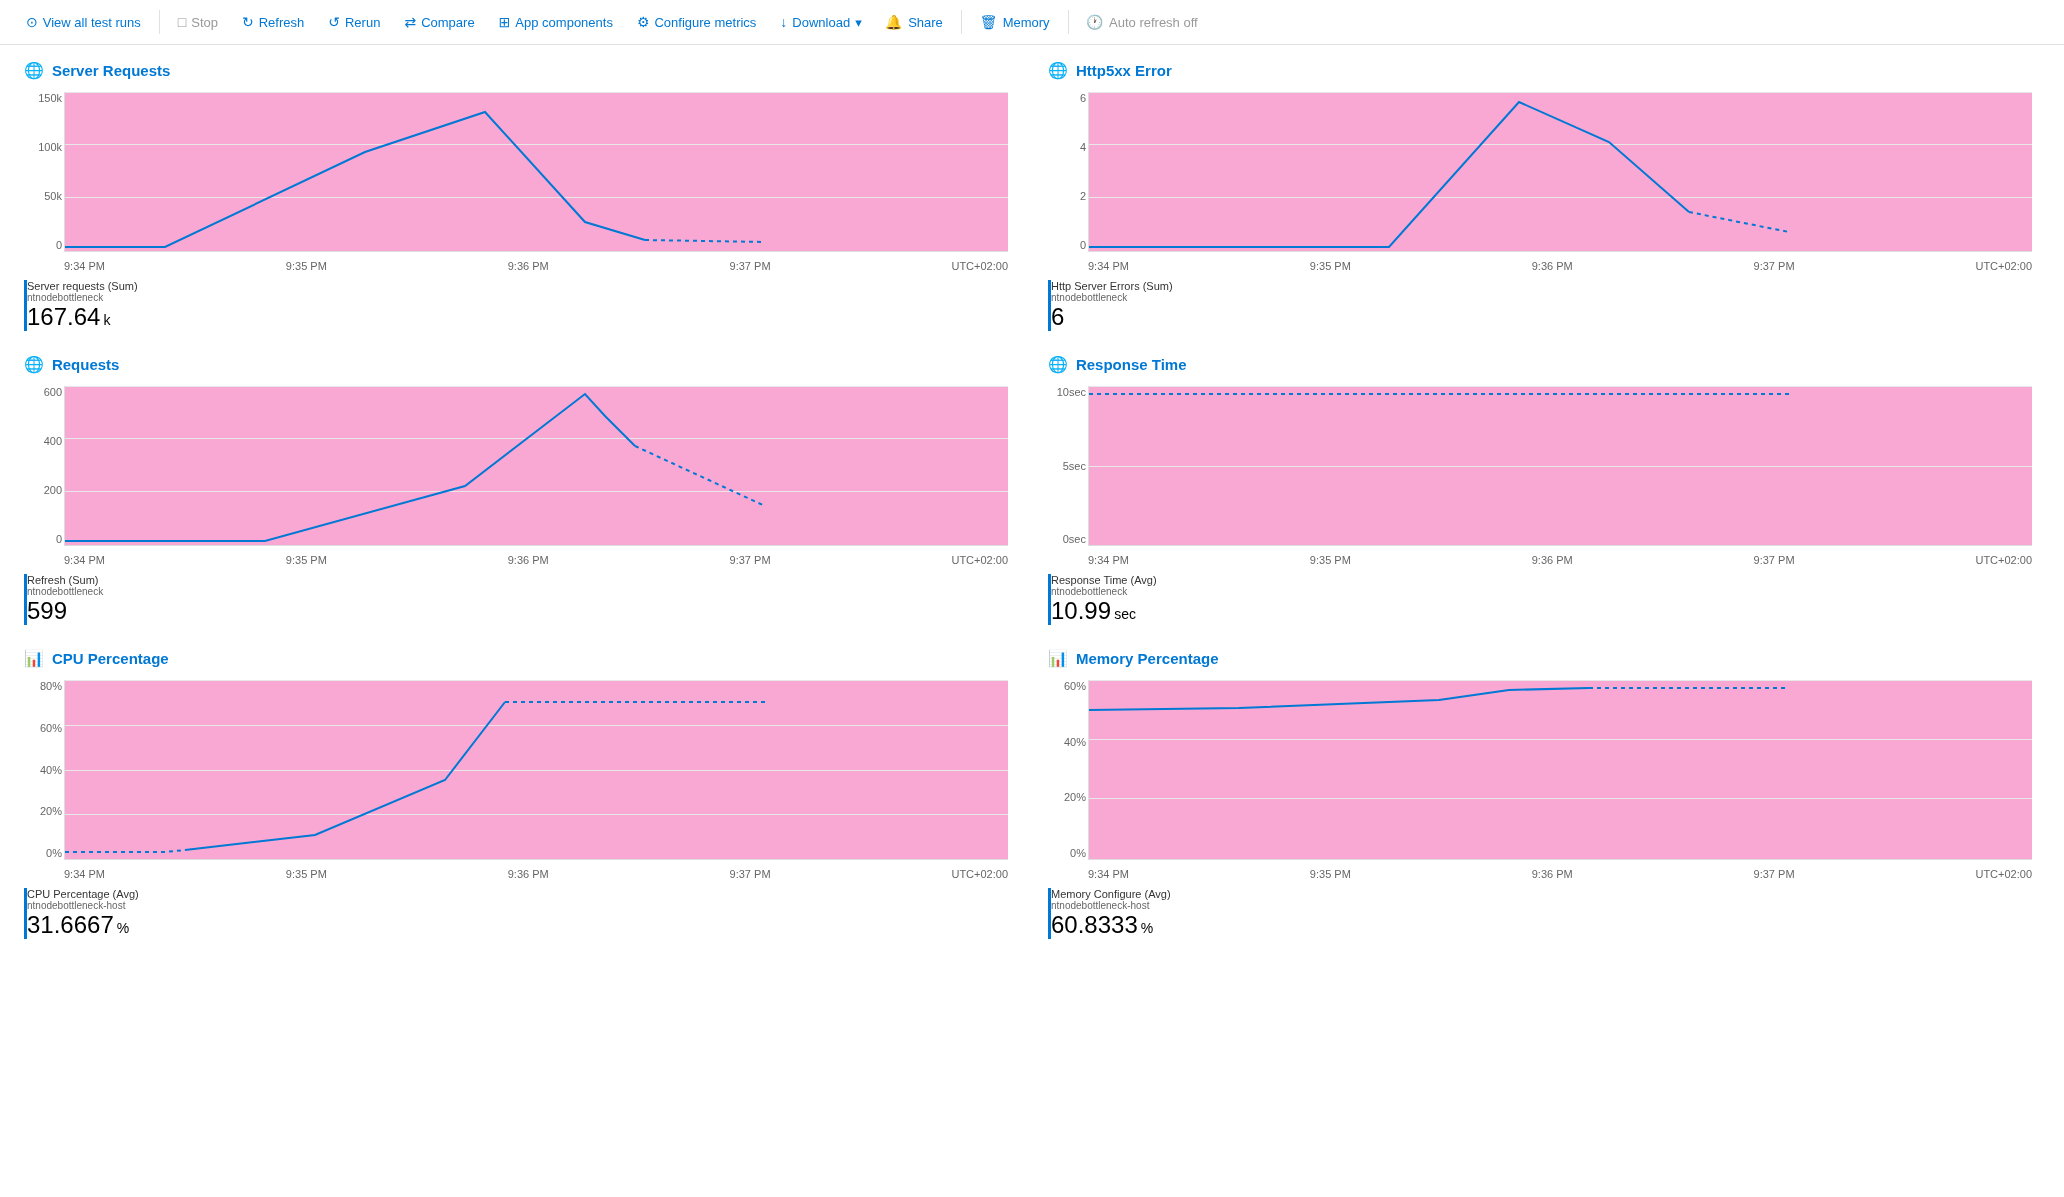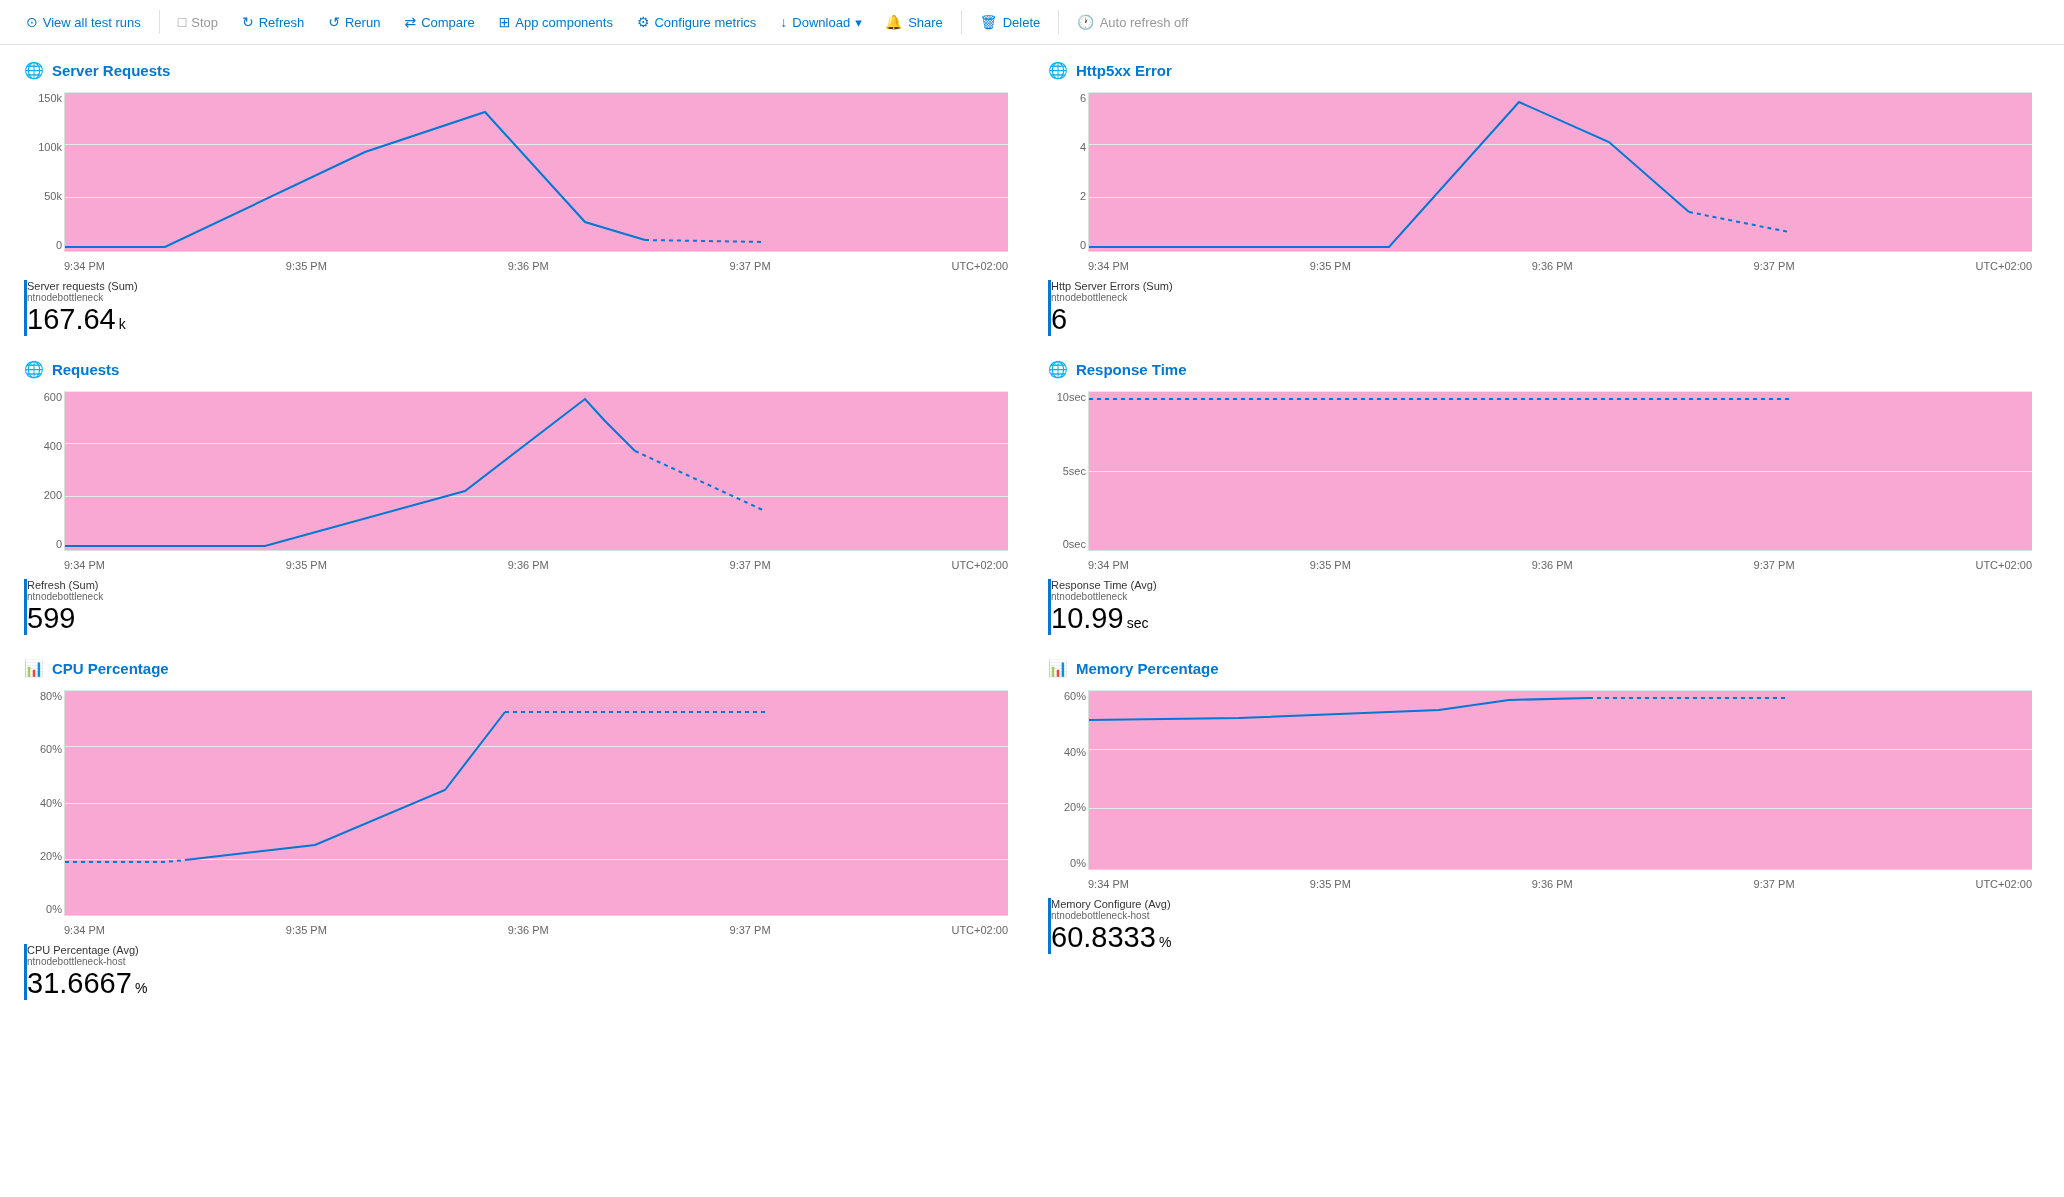--- a/index.html
+++ b/index.html
@@ -93,21 +93,21 @@
       margin-right: 8px;
     }
     .chart-meta {
       margin-top: 8px;
       font-size: 11px;
       color: #555;
       border-left: 3px solid #0078d4;
     }
     .chart-meta .metric-label { font-size: 11px; color: #333; font-weight: 500; }
     .chart-meta .metric-sub { font-size: 10px; color: #666; }
-    .chart-meta .metric-value { font-size: 29px; font-weight: 300; color: #000; margin-top: 2px; }
+    .chart-meta .metric-value { font-size: 24px; font-weight: 300; color: #000; margin-top: 2px; }
     .chart-meta .metric-unit { font-size: 14px; font-weight: 300; color: #000; }
     .grid-line {
       position: absolute;
       left: 0; right: 0;
       border-top: 1px solid #e8e8e8;
     }
     
     svg.chart-svg {
       position: absolute;
       left: 0; top: 0;
@@ -153,21 +153,21 @@
     <span>Download</span>
     <span>▾</span>
   </button>
   <button class="toolbar-btn">
     <span class="icon">🔔</span>
     <span>Share</span>
   </button>
   <div class="toolbar-divider"></div>
   <button class="toolbar-btn">
     <span class="icon">🗑</span>
-    <span>Delete</span>
+    <span>Memory</span>
   </button>
   <div class="toolbar-divider"></div>
   <button class="toolbar-btn disabled">
     <span class="icon">🕐</span>
     <span>Auto refresh off</span>
   </button>
 </div>
 
 <div class="main-content">
   <div class="charts-grid">
@@ -329,21 +329,21 @@
         </div>
       </div>
     </div>
 
     <div class="chart-section">
       <div class="chart-title">
         <span class="icon" style="color:#0078d4;">📊</span>
         <span>CPU Percentage</span>
       </div>
       <div class="chart-wrapper">
-        <div class="chart-container" style="height:226px;">
+        <div class="chart-container" style="height:180px;">
           <div class="grid-line" style="top:0%;"></div>
           <div class="grid-line" style="top:25%;"></div>
           <div class="grid-line" style="top:50%;"></div>
           <div class="grid-line" style="top:75%;"></div>
           <div class="chart-y-labels">
             <span>80%</span>
             <span>60%</span>
             <span>40%</span>
             <span>20%</span>
             <span>0%</span>

